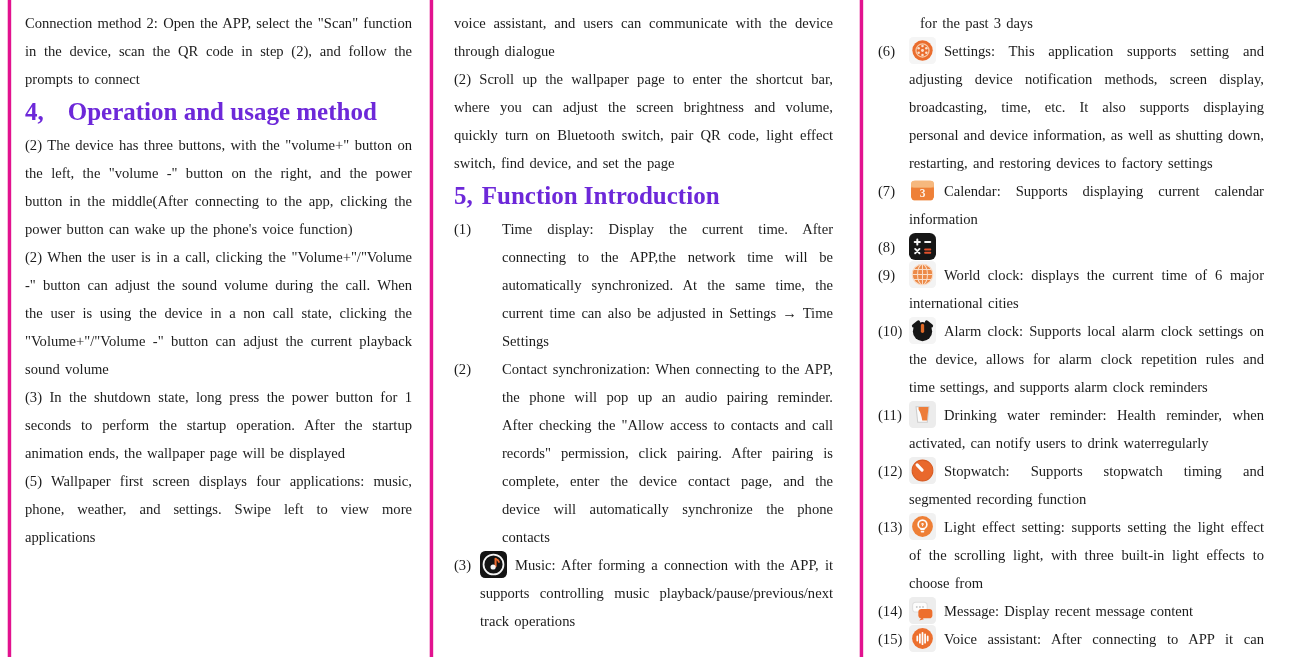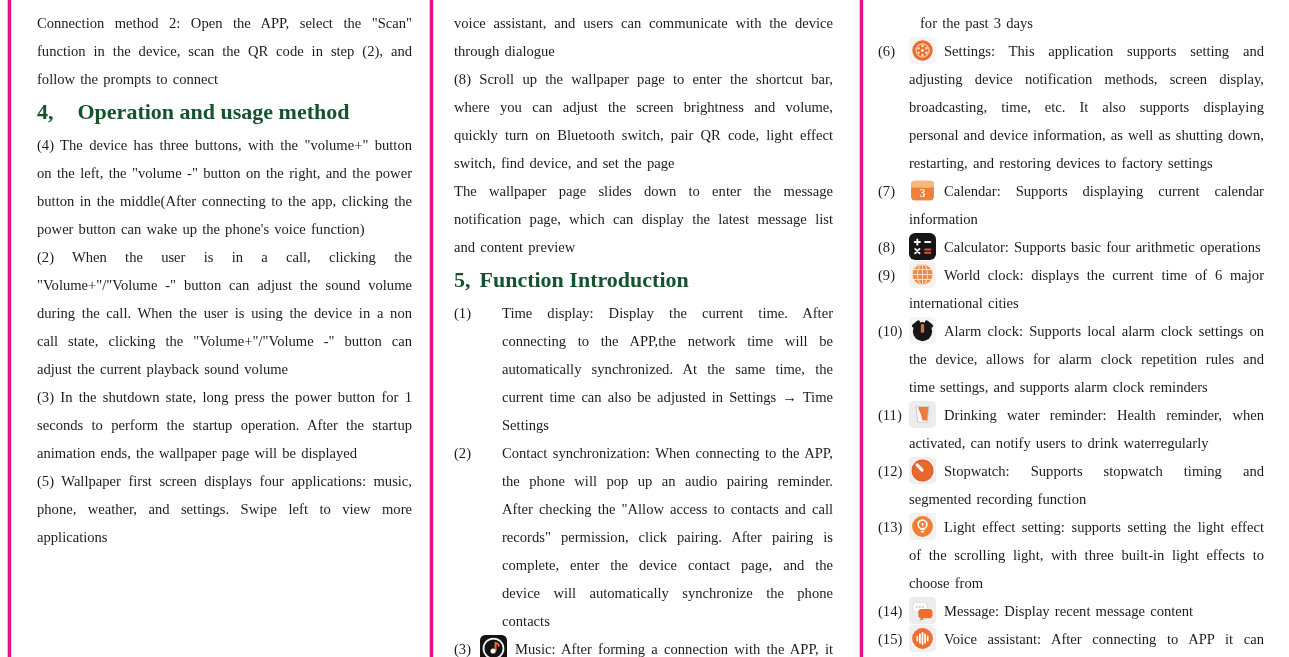--- a/index.html
+++ b/index.html
@@ -11,58 +11,57 @@
   .page{
     position:relative;width:1289px;height:657px;background:#fff;overflow:hidden;
     font-family:"Liberation Serif","DejaVu Serif",serif;color:var(--ink);
   }
   .col{
     position:absolute;top:0;height:100%;box-sizing:border-box;
     border-left:3px solid var(--accent);
     box-shadow:-1px 0 0 #f7bade, 1px 0 0 #f9d2e9 inset;
     padding-top:9px;
   }
-  .col1{left:8px;width:422px;padding-left:26px;padding-right:18px;}
+  .col1{left:8px;width:422px;padding-left:14px;padding-right:18px;}
   .col2{left:430px;width:430px;padding-left:21px;padding-right:27px;}
   .col3{left:860px;width:429px;padding-left:15px;padding-right:25px;}
   .para{
     margin:0;text-align:justify;font-size:14.6px;line-height:28px;
     word-spacing:1.5px;
   }
   .para.indent{padding-left:42px;}
   .heading{
-    margin:3px 0;font-weight:bold;font-size:22px;line-height:32px;color:#14532d;
+    margin:3px 0;font-weight:bold;font-size:25px;line-height:32px;color:#6d28d9;
   }
   .heading .hnum{margin-right:9px;}
   .heading.wide .hnum{margin-right:24px;}
   .item{display:flex;}
   .item .num{flex:none;font-size:14.6px;line-height:28px;}
   .col2 .item .num{width:48px;}
   .col2 .item.has-icon .num{width:26px;}
   .col3 .item .num{width:31px;}
   .item .body{flex:1;text-align:justify;font-size:14.6px;line-height:28px;word-spacing:1.5px;}
   .ic{float:left;width:27px;height:27px;margin:0 8px 0 0;}
   .ic svg{display:block;width:100%;height:100%;}
 </style>
 </head>
 <body>
 
 <div class="page" id="page">
     <div class="col col1">
       <p class="para">Connection method 2: Open the APP, select the "Scan" function in the device, scan the QR code in step (2), and follow the prompts to connect</p>
       <h2 class="heading wide"><span class="hnum">4,</span><span class="htext">Operation and usage method</span></h2>
-      <p class="para">(4) The device has three buttons, with the "volume+" button on the left, the "volume -" button on the right, and the power button in the middle(After connecting to the app, clicking the power button can wake up the phone's voice function)</p>
+      <p class="para">(2) The device has three buttons, with the "volume+" button on the left, the "volume -" button on the right, and the power button in the middle(After connecting to the app, clicking the power button can wake up the phone's voice function)</p>
       <p class="para">(2) When the user is in a call, clicking the "Volume+"/"Volume -" button can adjust the sound volume during the call. When the user is using the device in a non call state, clicking the "Volume+"/"Volume -" button can adjust the current playback sound volume</p>
       <p class="para">(3) In the shutdown state, long press the power button for 1 seconds to perform the startup operation. After the startup animation ends, the wallpaper page will be displayed</p>
       <p class="para">(5) Wallpaper first screen displays four applications: music, phone, weather, and settings. Swipe left to view more applications</p>
     </div>
     <div class="col col2">
       <p class="para">voice assistant, and users can communicate with the device through dialogue</p>
-      <p class="para">(8) Scroll up the wallpaper page to enter the shortcut bar, where you can adjust the screen brightness and volume, quickly turn on Bluetooth switch, pair QR code, light effect switch, find device, and set the page</p>
-      <p class="para">The wallpaper page slides down to enter the message notification page, which can display the latest message list and content preview</p>
+      <p class="para">(2) Scroll up the wallpaper page to enter the shortcut bar, where you can adjust the screen brightness and volume, quickly turn on Bluetooth switch, pair QR code, light effect switch, find device, and set the page</p>
       <h2 class="heading"><span class="hnum">5,</span><span class="htext">Function Introduction</span></h2>
       <div class="item">
         <span class="num">(1)</span>
         <div class="body"><span>Time display: Display the current time. After connecting to the APP,the network time will be automatically synchronized. At the same time, the current time can also be adjusted in Settings → Time Settings</span></div>
       </div>
       <div class="item">
         <span class="num">(2)</span>
         <div class="body"><span>Contact synchronization: When connecting to the APP, the phone will pop up an audio pairing reminder. After checking the "Allow access to contacts and call records" permission, click pairing. After pairing is complete, enter the device contact page, and the device will automatically synchronize the phone contacts</span></div>
       </div>
       <div class="item has-icon">
@@ -111,21 +110,21 @@
       <div class="item has-icon">
         <span class="num">(8)</span>
         <div class="body"><span class="ic">
             <svg viewBox="0 0 26 26">
               <rect width="26" height="26" rx="6" fill="#161616"></rect>
               <path d="M8 6.2 v5 M5.5 8.7 h5" stroke="#f5f5f5" stroke-width="1.9" stroke-linecap="round"></path>
               <path d="M15.5 8.7 h5" stroke="#f5f5f5" stroke-width="1.9" stroke-linecap="round"></path>
               <path d="M5.9 15.3 l4.2 4.2 M10.1 15.3 l-4.2 4.2" stroke="#f5f5f5" stroke-width="1.8" stroke-linecap="round"></path>
               <path d="M15.5 15.8 h5 M15.5 19 h5" stroke="#e2512c" stroke-width="1.9" stroke-linecap="round"></path>
             </svg>
-          </span><span>Calculator: Supports basic four arithmetic operations</span></div>
+          </span></div>
       </div>
       <div class="item has-icon">
         <span class="num">(9)</span>
         <div class="body"><span class="ic">
             <svg viewBox="0 0 26 26">
               <rect width="26" height="26" rx="4" fill="#f3f3f3"></rect>
               <circle cx="13" cy="13" r="10" fill="#ec8a48"></circle>
               <g fill="none" stroke="#f9ddc8" stroke-width="1">
                 <circle cx="13" cy="13" r="9.9"></circle>
                 <path d="M3.2 13 h19.6 M4.6 8.2 h16.8 M4.6 17.8 h16.8 M13 3.1 v19.8"></path>

